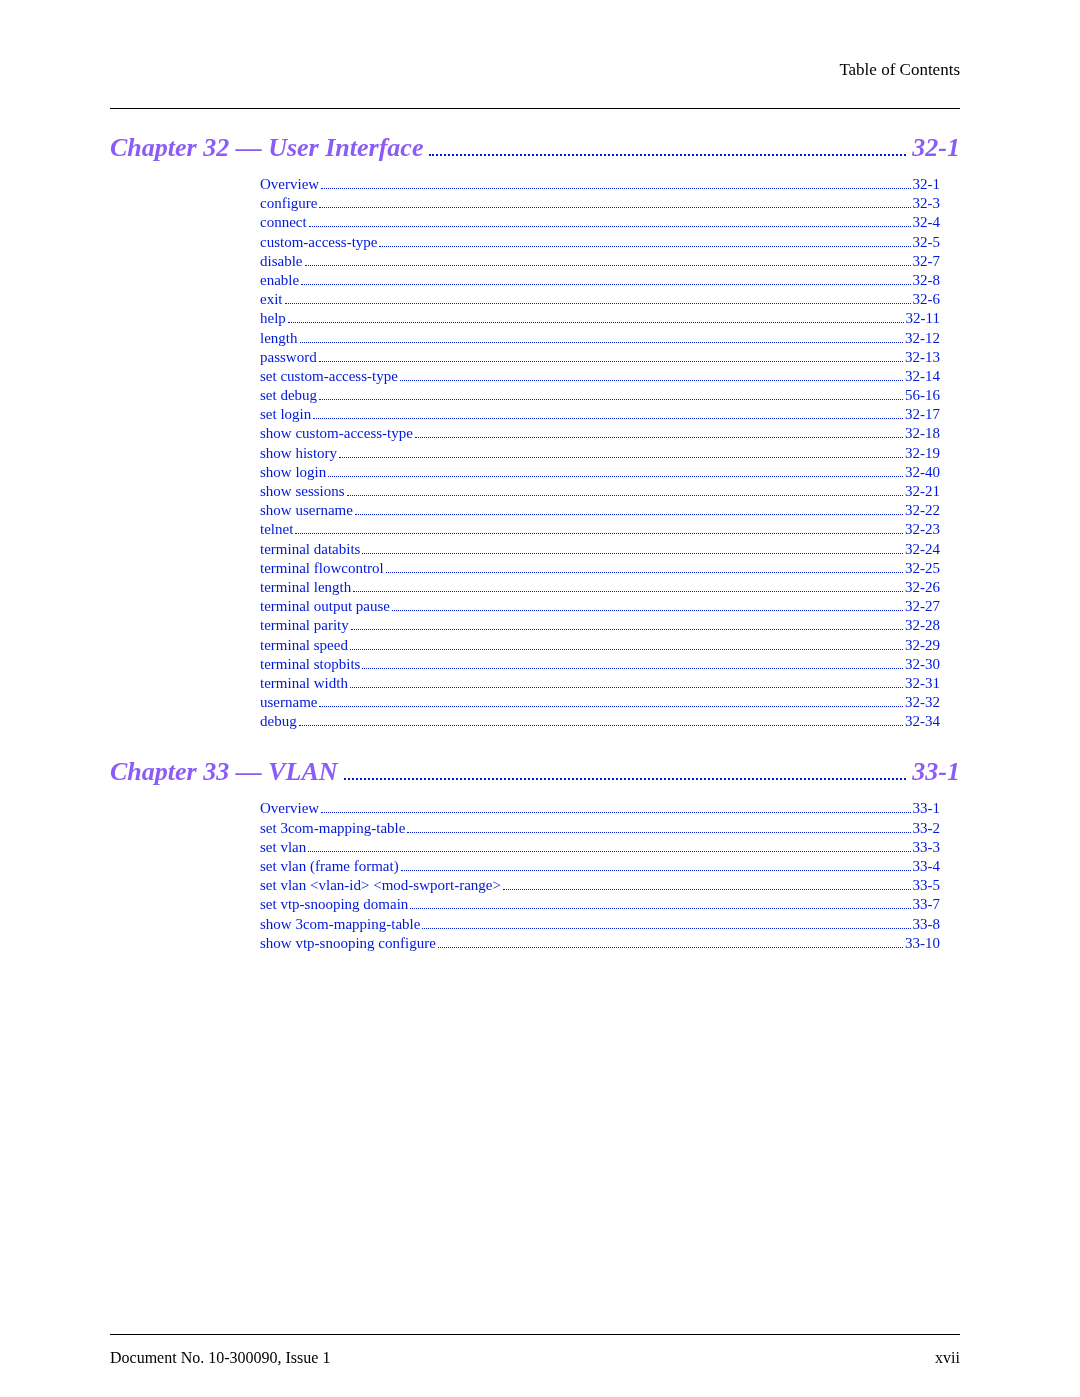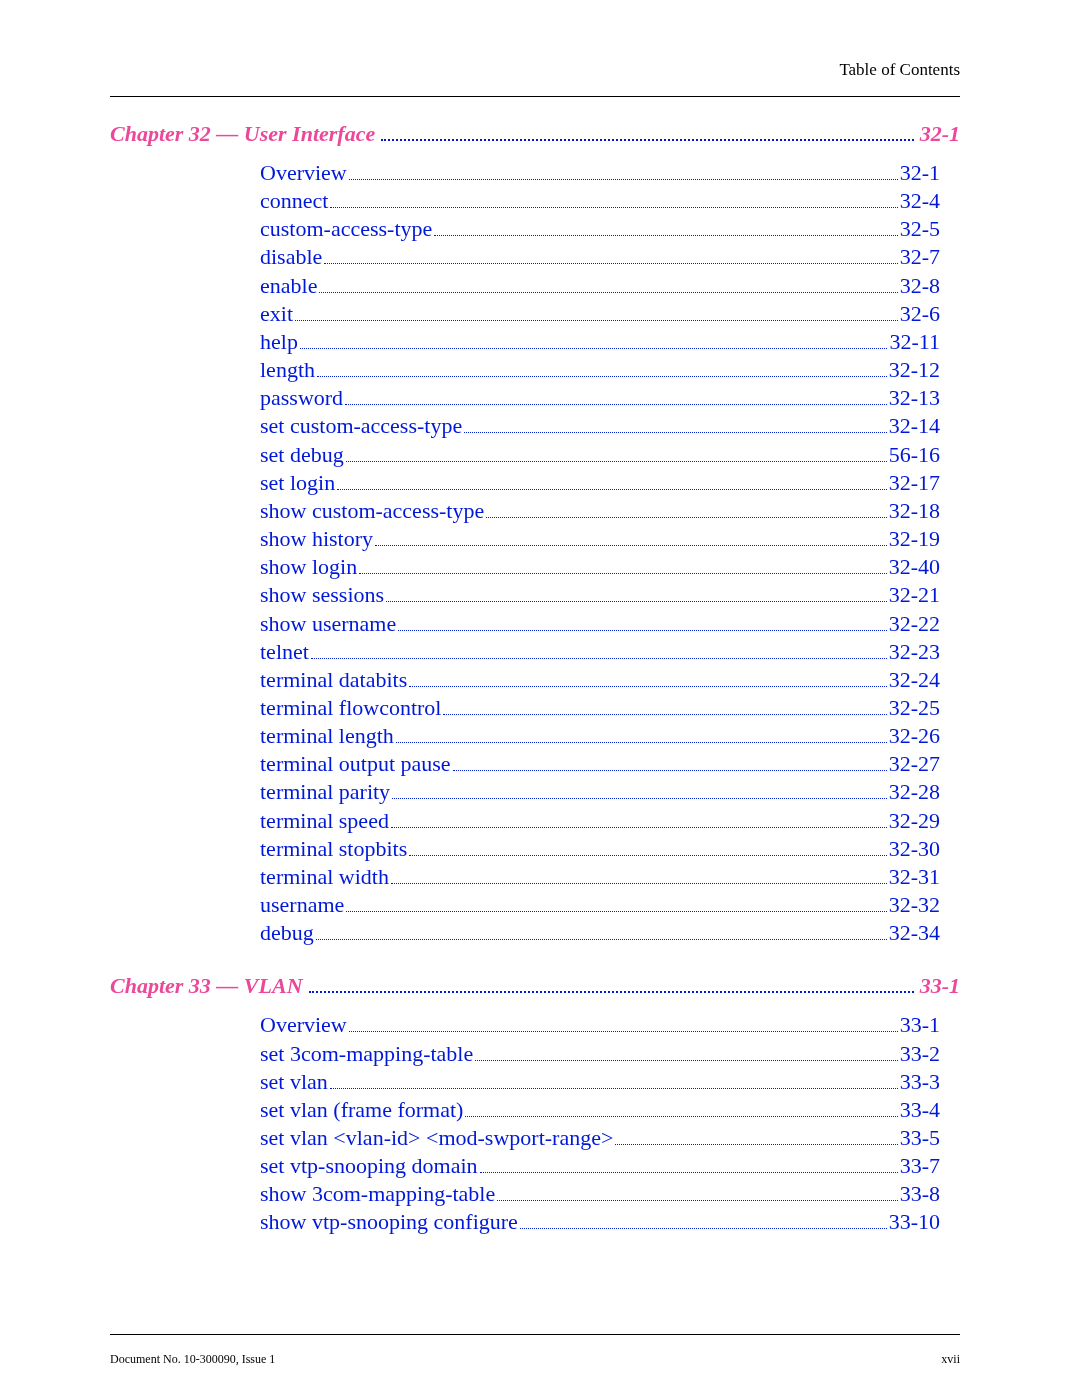--- a/index.html
+++ b/index.html
@@ -13,53 +13,53 @@
     width: 1080px;
     height: 1397px;
     position: relative;
     box-sizing: border-box;
     padding: 60px 120px 40px 110px;
   }
   .header {
     text-align: right;
     font-size: 17px;
     color: #000;
-    margin-bottom: 16px;
+    margin-bottom: 28px;
   }
   .hr-top {
     border: none;
     border-top: 1.5px solid #000;
     margin: 0 0 24px 0;
   }
   .hr-bottom {
     border: none;
     border-top: 1.5px solid #000;
     margin: 8px 0 6px 0;
     position: absolute;
     left: 110px;
     right: 120px;
     bottom: 56px;
   }
   .footer {
     position: absolute;
     left: 110px;
     right: 120px;
     bottom: 30px;
-    font-size: 12px;
+    font-size: 16px;
     display: flex;
     justify-content: space-between;
   }
   .chapter-row {
     display: flex;
     justify-content: space-between;
     align-items: baseline;
-    color: #ec4899;
+    color: #8b5cf6;
     font-style: italic;
     font-weight: bold;
-    font-size: 22px;
+    font-size: 26px;
     margin-top: 8px;
     margin-bottom: 12px;
   }
   .chapter-title {
     white-space: nowrap;
   }
   .chapter-dots {
     flex: 1;
     border-bottom: 2px dotted #0018d8;
     margin: 0 6px 5px 6px;
@@ -70,21 +70,21 @@
   }
   .entries {
     margin-left: 150px;
     margin-right: 20px;
   }
   .entry-row {
     display: flex;
     justify-content: space-between;
     align-items: baseline;
     color: #0018d8;
-    font-size: 22px;
+    font-size: 15px;
     line-height: 1.28;
   }
   .entry-title {
     white-space: nowrap;
   }
   .entry-dots {
     flex: 1;
     border-bottom: 1.5px dotted #0018d8;
     margin: 0 2px 4px 2px;
     height: 0;
@@ -113,20 +113,25 @@
         <span class="chapter-dots"></span>
         <span class="chapter-page">32-1</span>
       </div>
       <div class="entries">
         <div class="entry-row">
           <span class="entry-title">Overview</span>
           <span class="entry-dots"></span>
           <span class="entry-page">32-1</span>
         </div>
         <div class="entry-row">
+          <span class="entry-title">configure</span>
+          <span class="entry-dots"></span>
+          <span class="entry-page">32-3</span>
+        </div>
+        <div class="entry-row">
           <span class="entry-title">connect</span>
           <span class="entry-dots"></span>
           <span class="entry-page">32-4</span>
         </div>
         <div class="entry-row">
           <span class="entry-title">custom-access-type</span>
           <span class="entry-dots"></span>
           <span class="entry-page">32-5</span>
         </div>
         <div class="entry-row">

